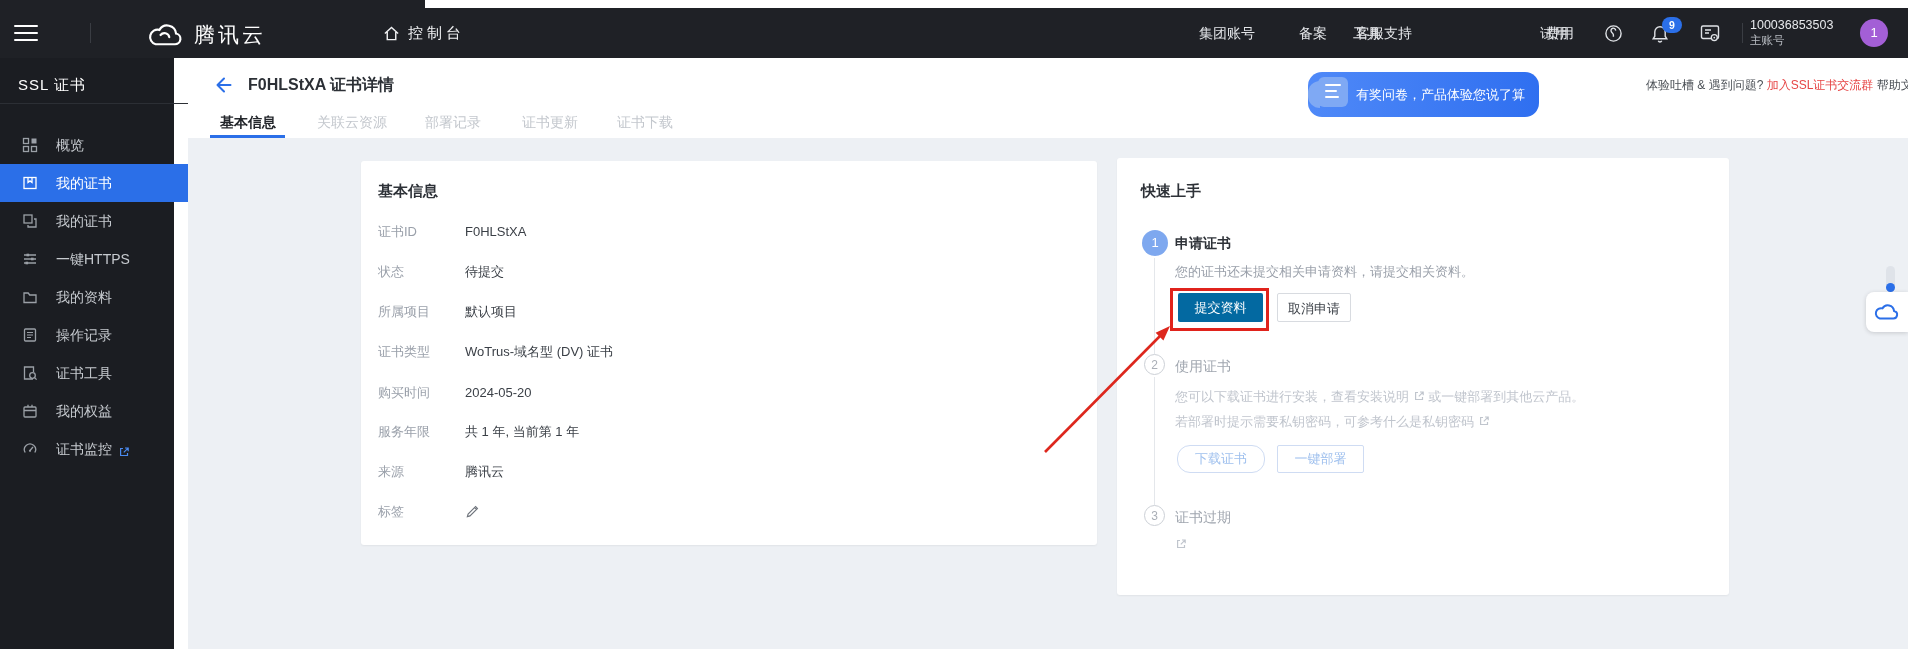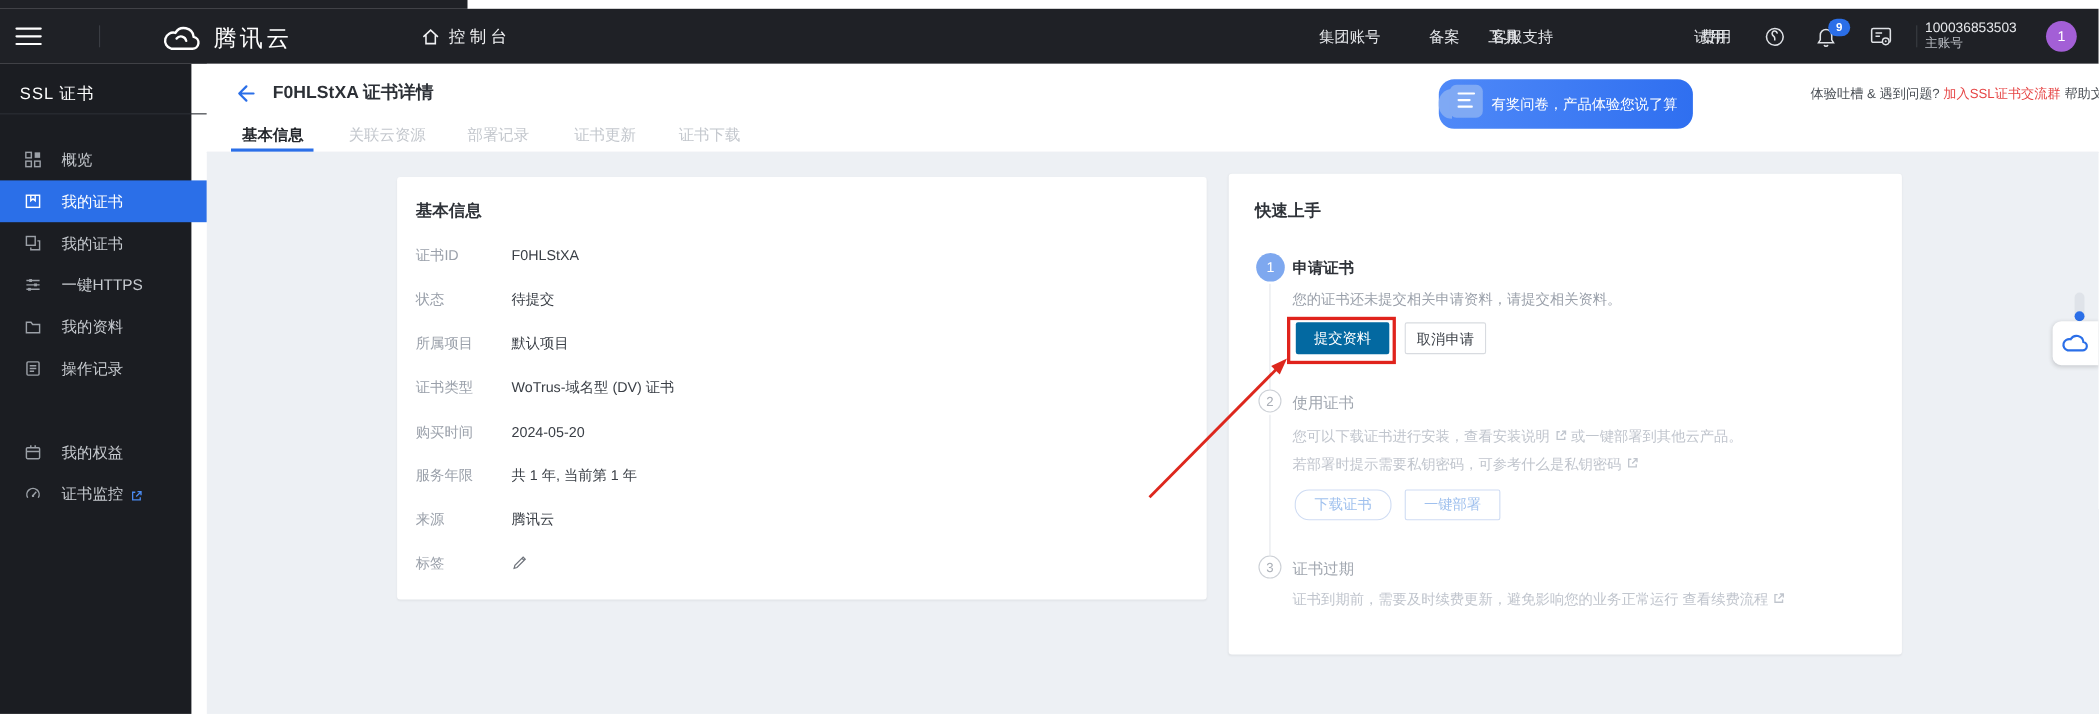--- a/index.html
+++ b/index.html
@@ -242,20 +242,30 @@
     <div class="side-item" style="top:258px">
       <span class="ico">
           <svg width="16" height="16" viewBox="0 0 16 16">
             <rect x="2.5" y="2" width="11" height="12" rx="1" fill="none" stroke="currentColor" stroke-width="1.3"></rect>
             <path d="M5 5.5 h6 M5 8 h6 M5 10.5 h4" stroke="currentColor" stroke-width="1.2"></path>
           </svg>
         </span>
       <span class="lbl">操作记录</span>
     </div>
 
+    <div class="side-item" style="top:296px">
+      <span class="ico">
+          <svg width="16" height="16" viewBox="0 0 16 16">
+            <path d="M11 14 H2.5 V2 h9 v5" fill="none" stroke="currentColor" stroke-width="1.3"></path>
+            <circle cx="10.5" cy="10.5" r="2.8" fill="none" stroke="currentColor" stroke-width="1.3"></circle>
+            <path d="M12.6 12.6 L14.6 14.6" stroke="currentColor" stroke-width="1.3"></path>
+          </svg>
+        </span>
+      <span class="lbl">证书工具</span>
+    </div>
 
     <div class="side-item" style="top:334px">
       <span class="ico">
           <svg width="16" height="16" viewBox="0 0 16 16">
             <rect x="2" y="4" width="12" height="10" rx="1" fill="none" stroke="currentColor" stroke-width="1.3"></rect>
             <path d="M2 7.5 h12 M6 4 V1.8 M10 4 V1.8" stroke="currentColor" stroke-width="1.3"></path>
           </svg>
         </span>
       <span class="lbl">我的权益</span>
     </div>
@@ -367,21 +377,21 @@
             <use href="#i-ext"></use>
           </svg><span> 或一键部署到其他云产品。</span></div>
       <div class="step-desc dim" style="top:255px"><span>若部署时提示需要私钥密码，可参考什么是私钥密码 </span><svg class="ext-ico" width="12" height="12">
             <use href="#i-ext"></use>
           </svg></div>
       <div class="btn btn-dis btn-dl">下载证书</div>
       <div class="btn btn-dis btn-dep">一键部署</div>
 
       <div class="stepnum" style="top:347px">3</div>
       <div class="step-title dim" style="top:351px">证书过期</div>
-      <div class="step-desc dim" style="top:378px"><span>证书到期前，需要及时续费更新，避免影响您的业务正常运行 查看续费流程 </span><svg class="ext-ico" width="12" height="12">
+      <div class="step-desc dim" style="top:378px"><svg class="ext-ico" width="12" height="12">
             <use href="#i-ext"></use>
           </svg></div>
     </div>
   </div>
 
   <svg class="abs annot">
     <line x1="1045" y1="452" x2="1161" y2="335" stroke="#dd271d" stroke-width="2.6"></line>
     <polygon points="1170,326 1163.4,340.5 1155.6,332.7" fill="#dd271d"></polygon>
   </svg>
 

